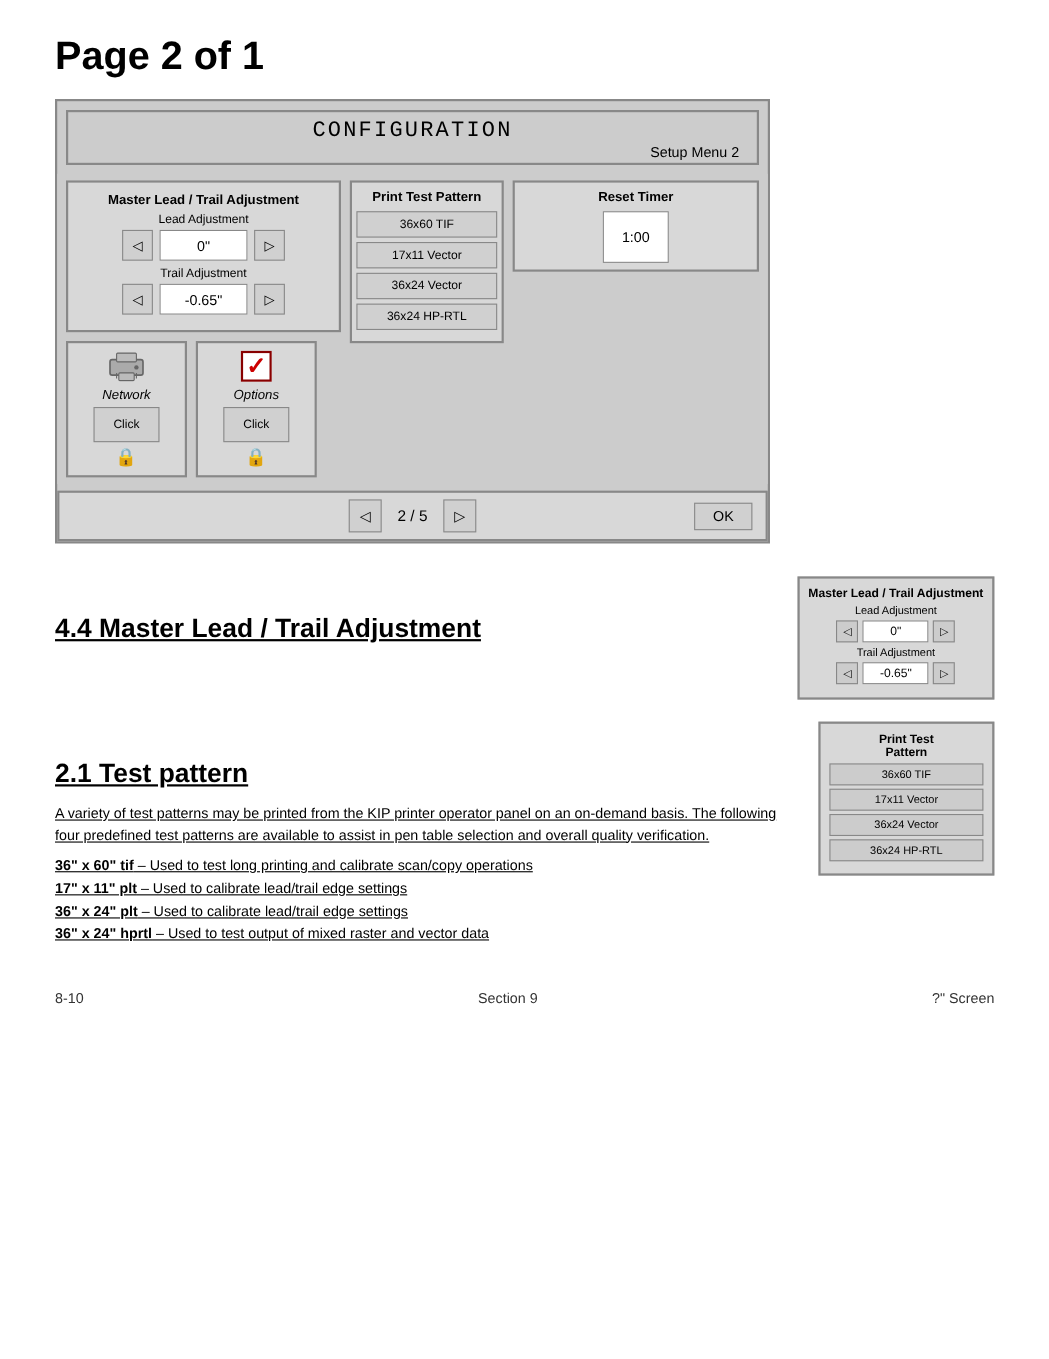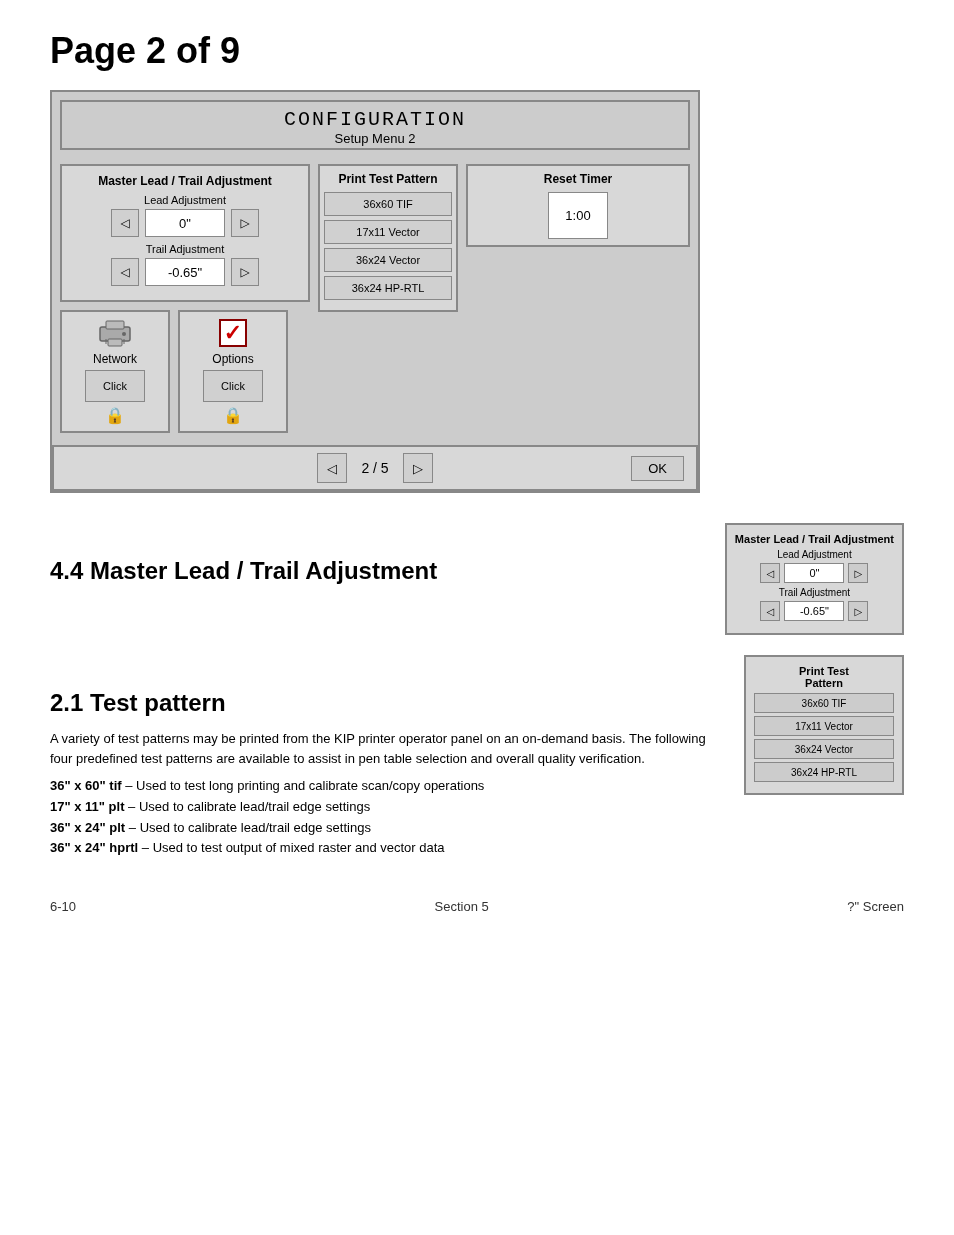--- a/index.html
+++ b/index.html
@@ -40,20 +40,21 @@
 
     .config-title {
       font-size: 20px;
       font-family: 'Courier New', monospace;
       letter-spacing: 2px;
       font-weight: normal;
     }
 
     .config-subtitle {
       font-size: 13px;
+      text-align: right;
     }
 
     
     .config-body {
       display: flex;
       padding: 6px 8px;
       gap: 8px;
       background: #ccc;
     }
 
@@ -138,20 +139,21 @@
       width: 40px;
       height: 30px;
       display: flex;
       align-items: center;
       justify-content: center;
     }
 
     .btn-label {
       font-size: 12px;
       text-align: center;
+      font-style: italic;
     }
 
     .click-btn {
       border: 1px solid #888;
       background: #d0d0d0;
       width: 60px;
       height: 32px;
       display: flex;
       align-items: center;
       justify-content: center;
@@ -283,20 +285,21 @@
       display: flex;
       gap: 20px;
       align-items: flex-start;
       margin-bottom: 20px;
     }
 
     .section-text {
       flex: 1;
       font-size: 13px;
       line-height: 1.5;
+      text-decoration: underline;
     }
 
     
     .preview-panel {
       border: 2px solid #888;
       background: #d8d8d8;
       padding: 8px;
       min-width: 160px;
       flex: 0 0 auto;
     }
@@ -391,21 +394,21 @@
     .checkbox-check {
       color: #c00;
       font-size: 22px;
       font-weight: bold;
       line-height: 1;
     }
   </style>
 </head>
 <body>
 
-<h1 class="page-title">Page 2 of 9</h1>
+<h1 class="page-title">Page 2 of 1</h1>
 
 <div class="config-panel">
 
   <div class="config-header">
     <div class="config-title">CONFIGURATION</div>
     <div class="config-subtitle">Setup Menu 2</div>
   </div>
 
   <div class="config-body">
 
@@ -532,16 +535,16 @@
   <div class="preview-panel">
     <div class="preview-title">Print Test<br>Pattern</div>
     <div class="preview-test-btn">36x60 TIF</div>
     <div class="preview-test-btn">17x11 Vector</div>
     <div class="preview-test-btn">36x24 Vector</div>
     <div class="preview-test-btn">36x24 HP-RTL</div>
   </div>
 </div>
 
 <div class="page-footer">
-  <span>6-10</span>
-  <span>Section 5</span>
+  <span>8-10</span>
+  <span>Section 9</span>
   <span>?" Screen</span>
 </div>
 
 </body></html>

